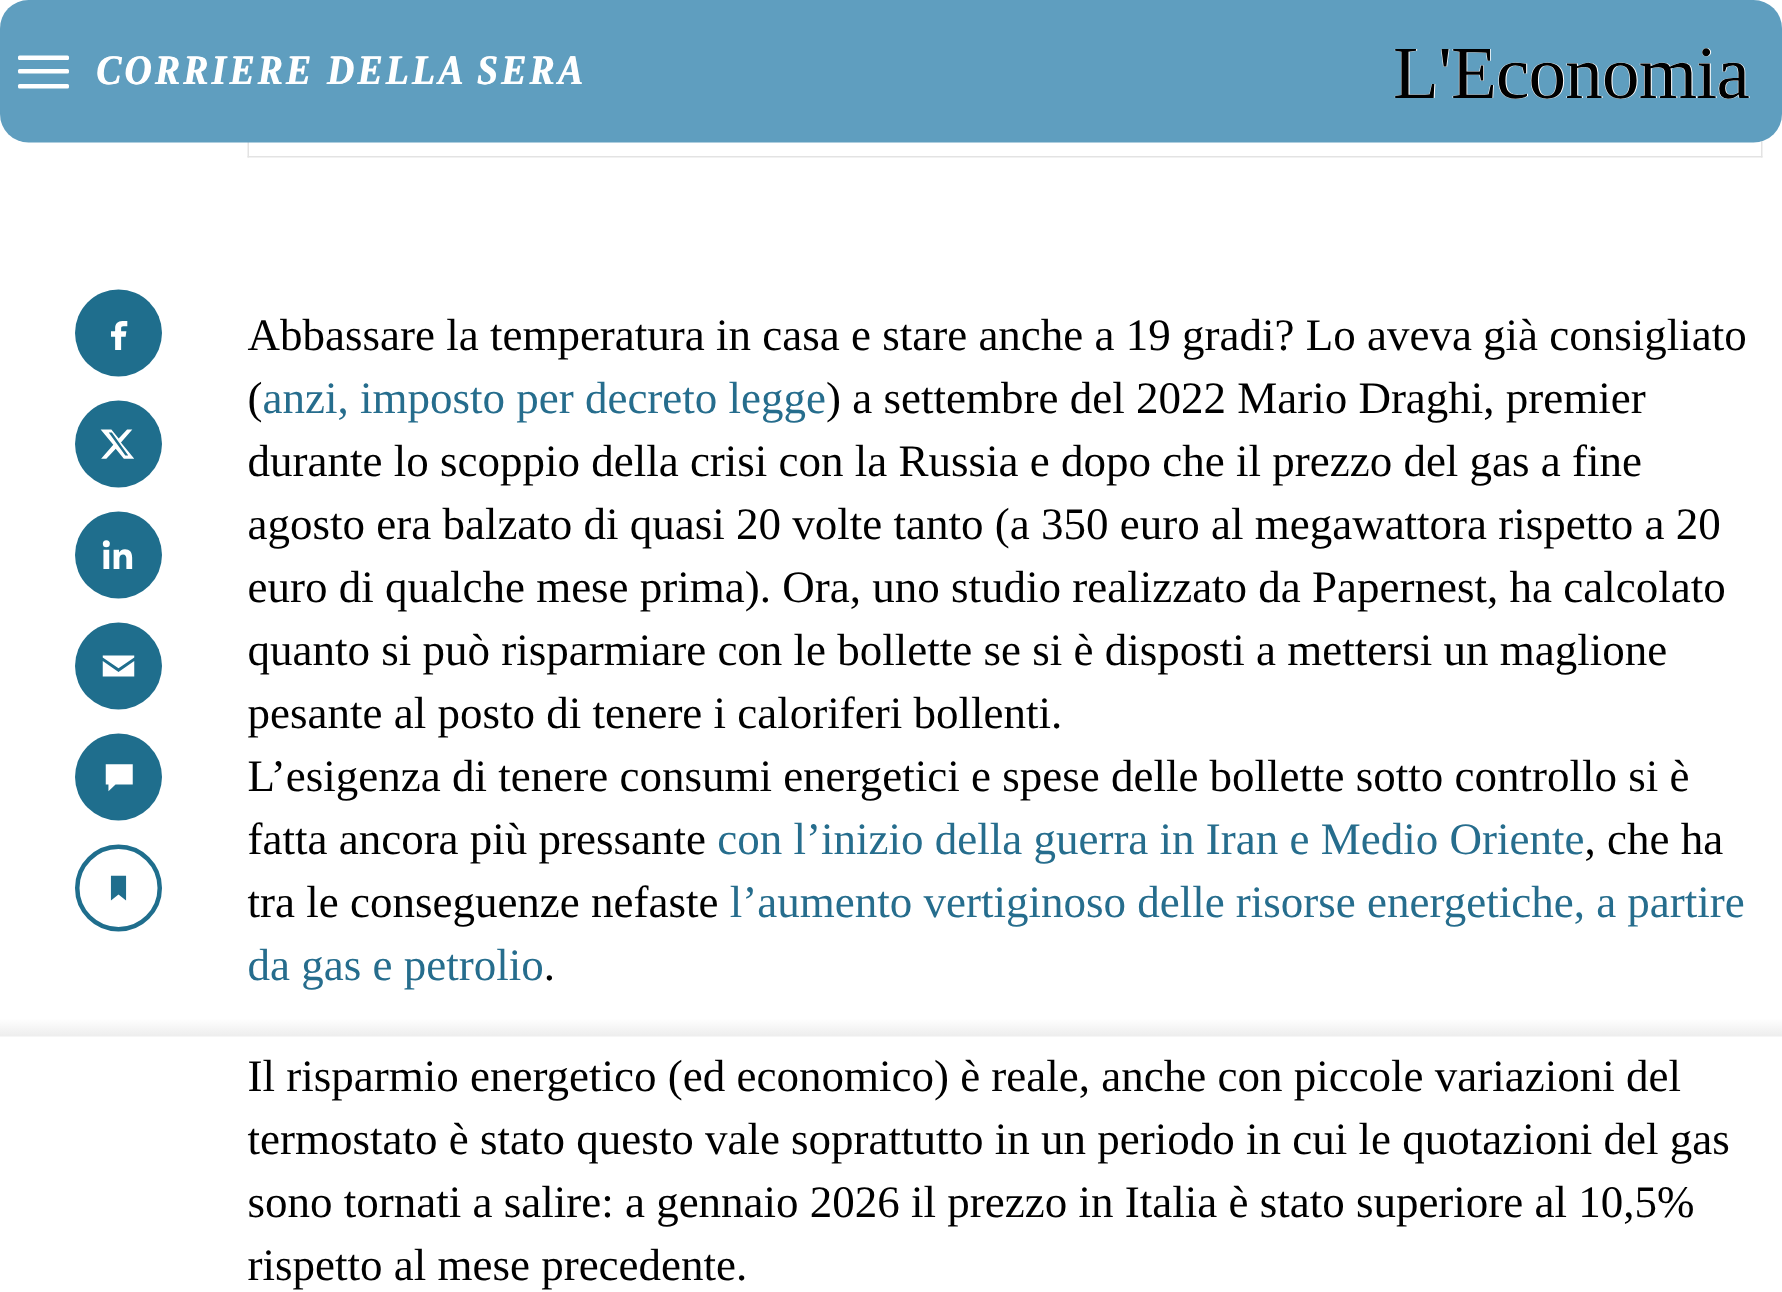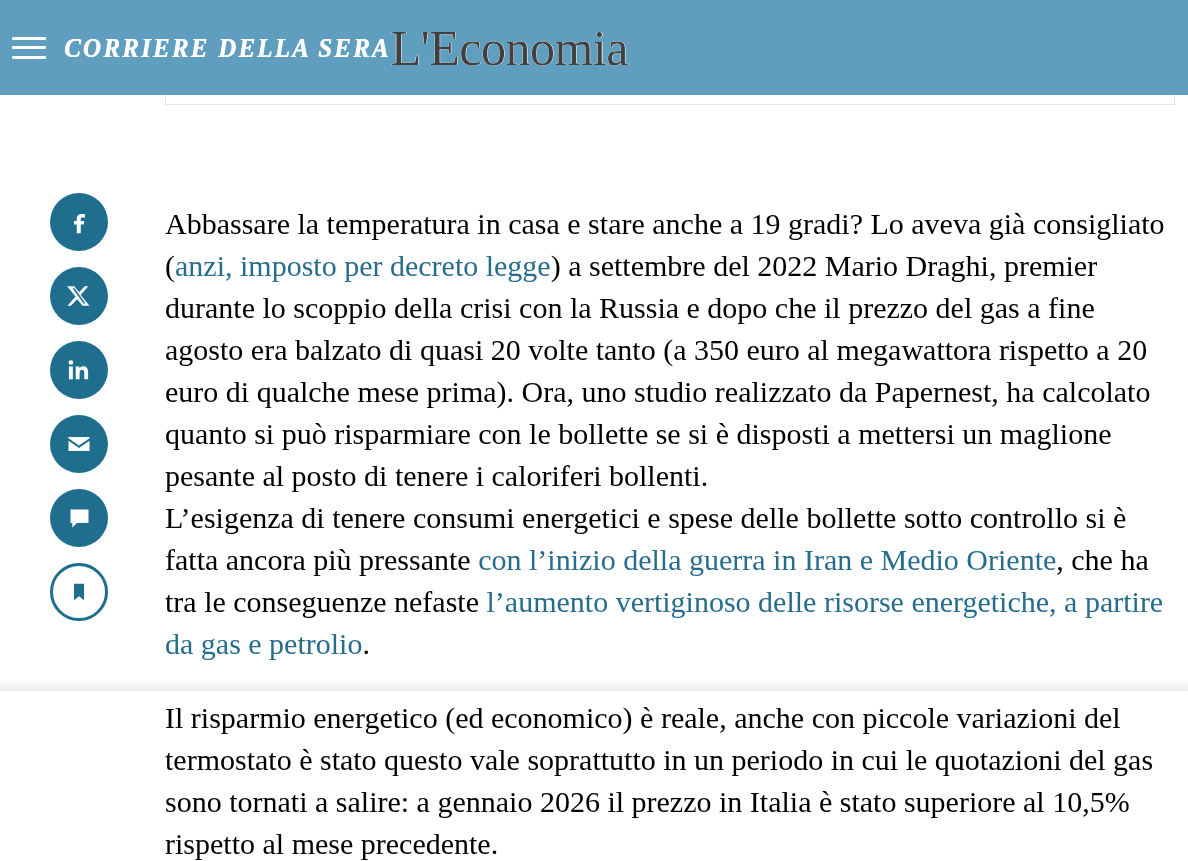--- a/index.html
+++ b/index.html
@@ -14,25 +14,26 @@
     overflow: hidden;
     position: relative;
   }
 
   
   .site-header {
     height: 95px;
     background: #5f9ebf;
     display: flex;
     align-items: center;
-    justify-content: flex-start;
+    justify-content: space-between;
     padding: 0 22px 0 12px;
     box-sizing: border-box;
     position: relative;
     z-index: 5;
+    border-radius: 19px;
   }
   .header-left {
     display: flex;
     align-items: center;
     gap: 18px;
   }
   .hamburger {
     width: 34px;
     height: 26px;
     display: flex;
@@ -55,21 +56,21 @@
     font-style: italic;
     font-weight: bold;
     font-size: 25px;
     letter-spacing: 2.2px;
     white-space: nowrap;
     line-height: 1;
     transform: scaleY(1.12);
     text-shadow: 0.5px 0 0 #ffffff;
   }
   .section-logo {
-    color: #404040;
+    color: #000000;
     font-family: "Liberation Serif", "DejaVu Serif", serif;
     font-size: 50px;
     line-height: 1;
     font-weight: 400;
     letter-spacing: -0.5px;
     white-space: nowrap;
     text-shadow: 0.6px 0 0 #ffffff, -0.3px 0 0 #ffffff;
   }
 
   

